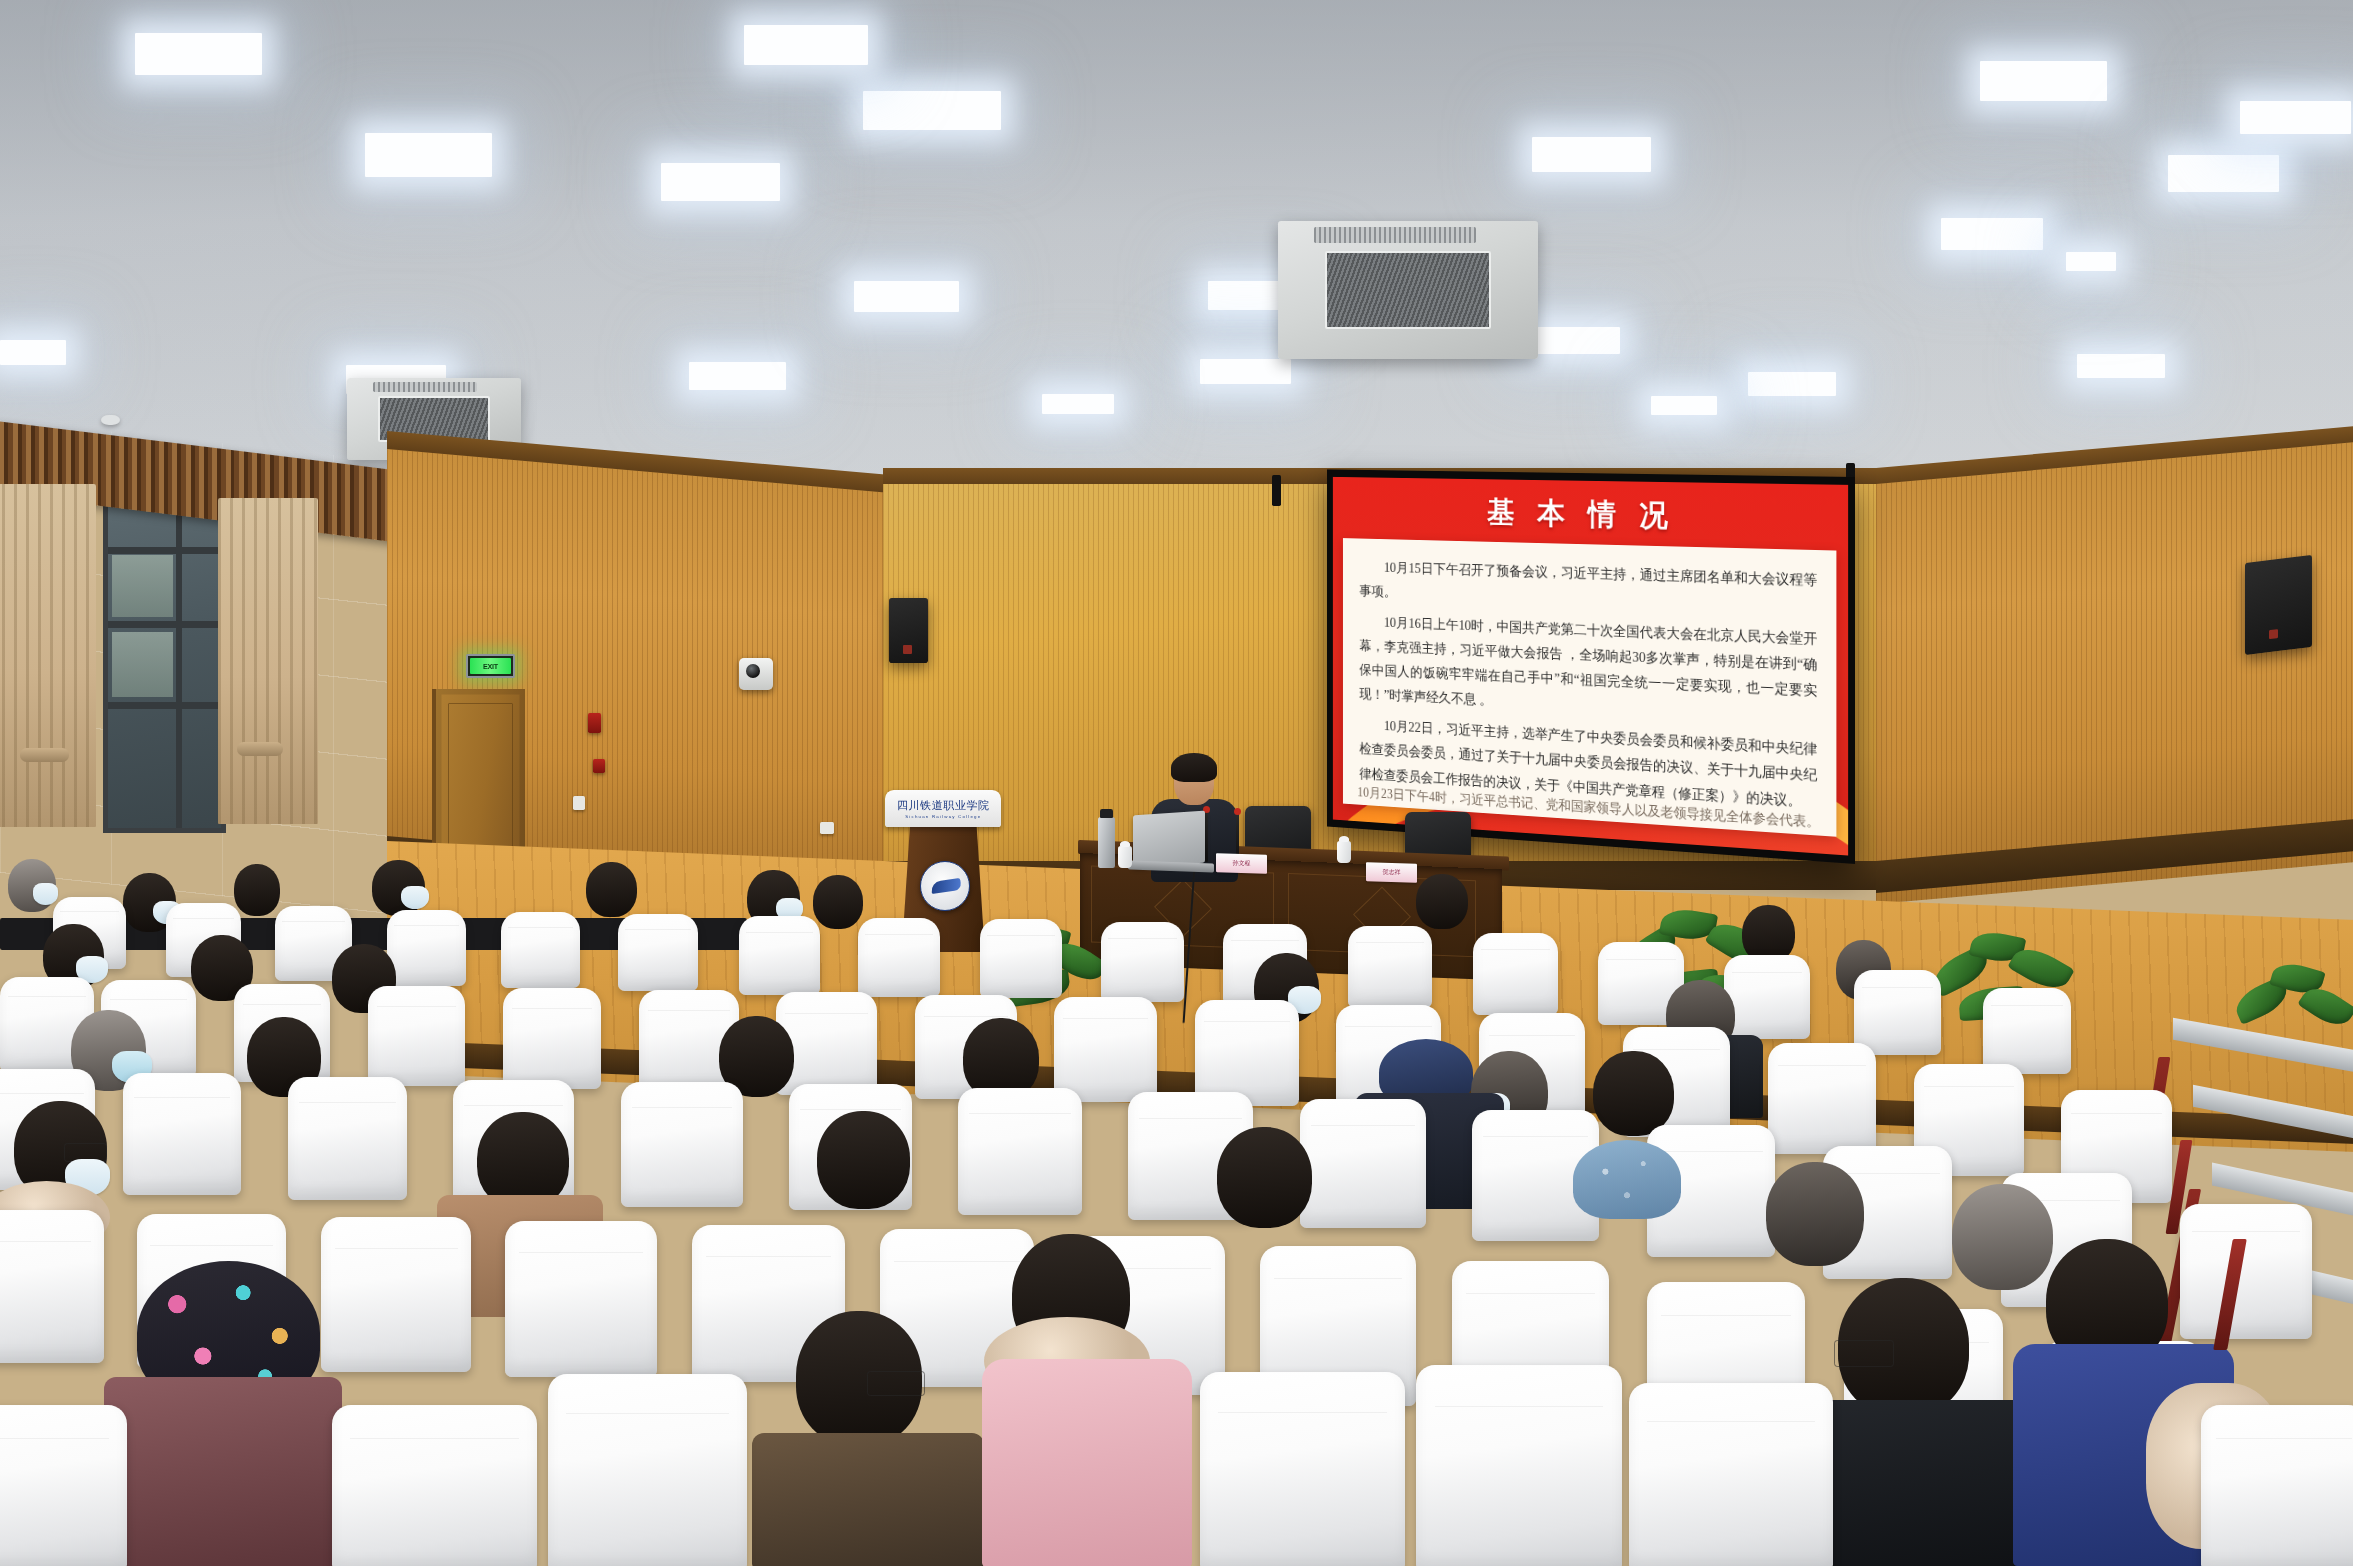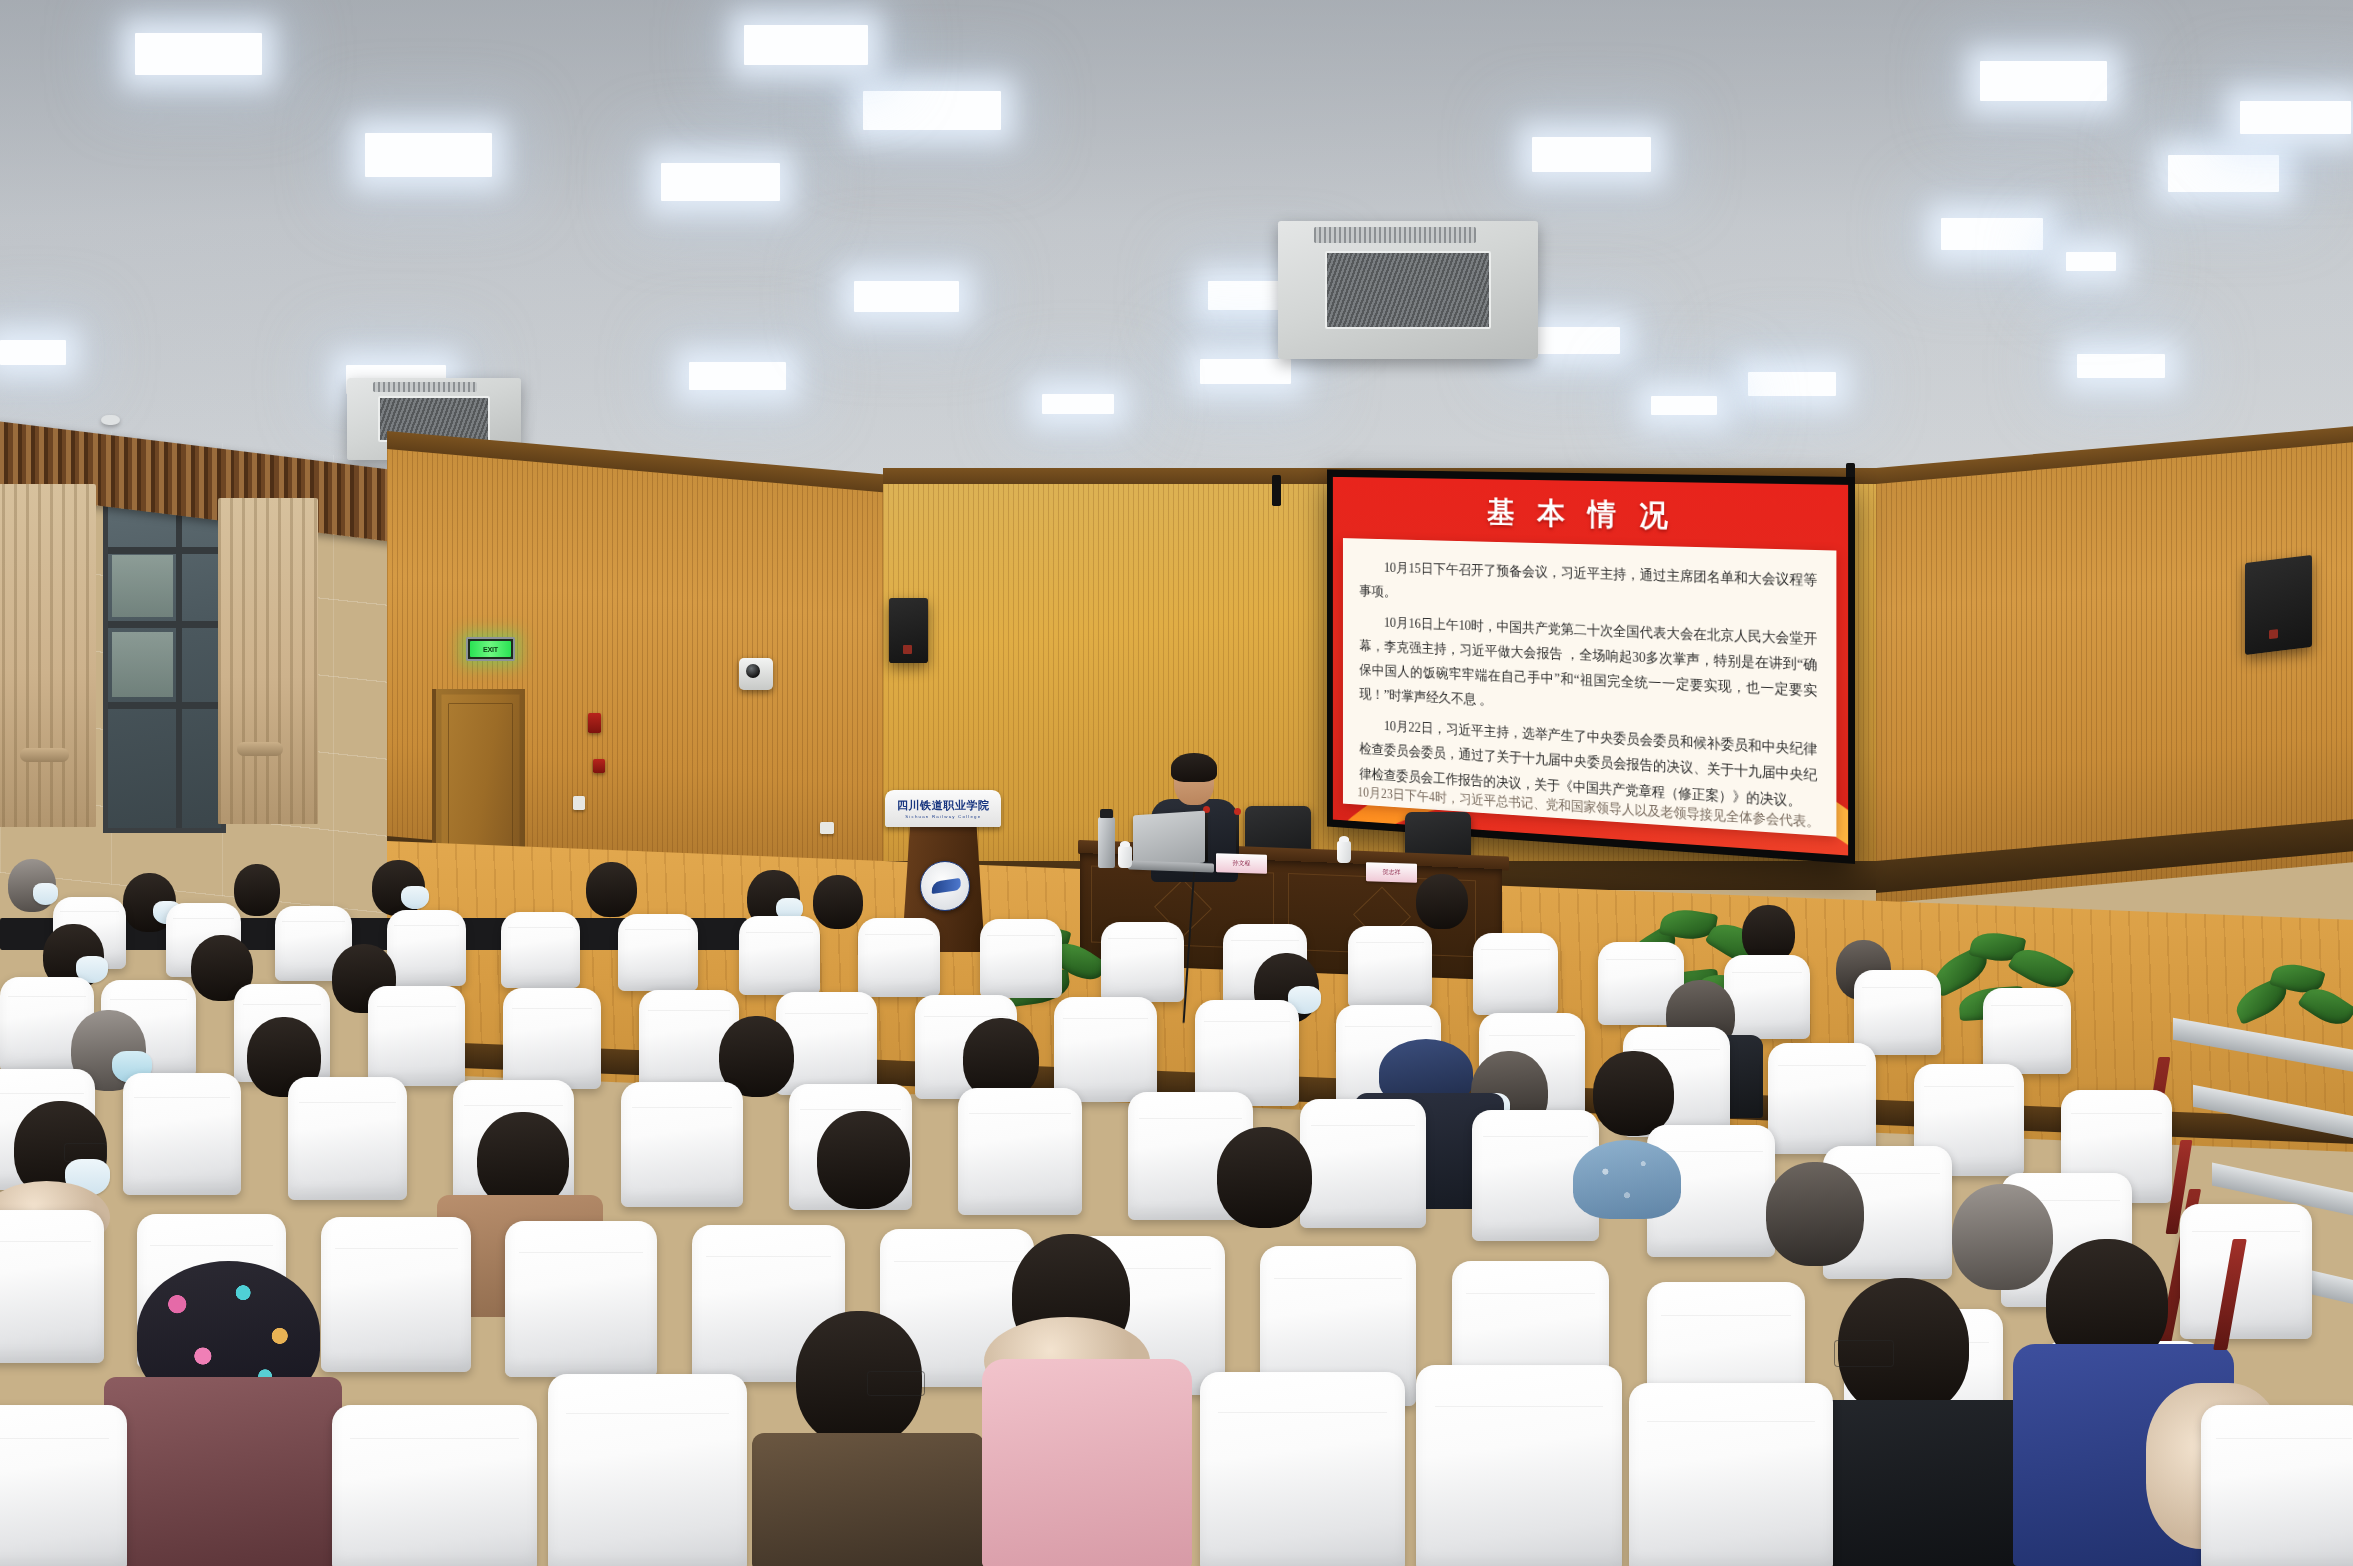--- a/index.html
+++ b/index.html
@@ -238,21 +238,21 @@
     z-index:9;
   }
   .podium-top {
     position:absolute; left:-7.7px; top:0; width:116px; height:37px;
     background:linear-gradient(180deg,#fbfbfb,#e2e2e2);
     border-radius:8.8px 8.8px 2.8px 2.8px;
     box-shadow:0 2.2px 5px rgba(0,0,0,.35);
     display:flex; flex-direction:column; align-items:center; justify-content:center;
   }
   .podium-top .cn {
-    font-family:"Liberation Serif", serif; font-size:11px; font-weight:bold;
+    font-family:"Liberation Serif", serif; font-size:11px; font-weight:normal;
     color:#17357f; letter-spacing:0.6px;
   }
   .podium-top .en {
     font-size:4.4px; color:#20408c; letter-spacing:1.2px; margin-top:1.1px;
   }
   .podium-body {
     position:absolute; left:8.8px; top:34px; width:83px; height:128px;
     background:linear-gradient(100deg,#6a3f1c,#4d2c12 62%,#3a2009);
     clip-path:polygon(10% 0, 90% 0, 100% 100%, 0 100%);
   }
@@ -528,21 +528,21 @@
   <div class="wall-top-trim" style="left:883px;top:468px;width:995px;height:19px;"></div>
   <div class="wood-wall bright" style="left:883px;top:484px;width:995px;height:387px;"></div>
 
   <div class="wall-top-trim" style="left:1876px;top:468px;width:481px;height:20px;transform:skewY(-5deg);transform-origin:left top;"></div>
   <div class="wood-wall" style="left:1876px;top:484px;width:481px;height:420px;transform:skewY(-5deg);transform-origin:left top;"></div>
 
   <div class="wall-base" style="left:387px;top:836px;width:498px;height:32px;transform:skewY(5deg);transform-origin:left top;"></div>
   <div class="wall-base" style="left:883px;top:861px;width:995px;height:29px;"></div>
   <div class="wall-base" style="left:1876px;top:861px;width:481px;height:32px;transform:skewY(-5deg);transform-origin:left top;"></div>
 
-  <div class="exit-sign" style="left:466px;top:637px;">
+  <div class="exit-sign" style="left:466px;top:654px;">
     <div class="glow">EXIT</div>
   </div>
   <div class="door" style="left:432px;top:689px;width:93px;height:178px;">
     <div class="door-panel"></div>
   </div>
   <div class="fire-box" style="left:588px;top:713px;width:13.3px;height:20px;"></div>
   <div class="fire-box" style="left:593px;top:759px;width:12px;height:14.4px;"></div>
   <div class="switch-plate" style="left:573px;top:796px;width:12px;height:14.4px;"></div>
   <div class="switch-plate" style="left:820px;top:822px;width:14.4px;height:12px;"></div>
 

